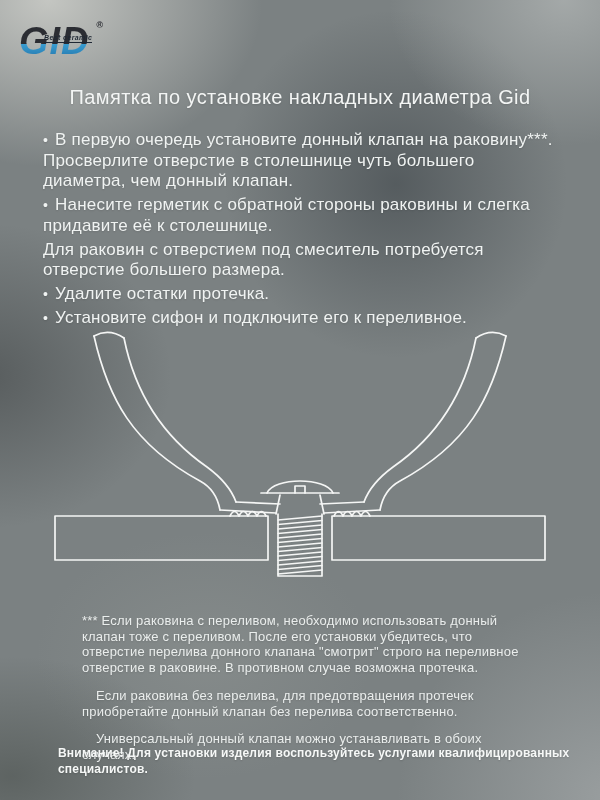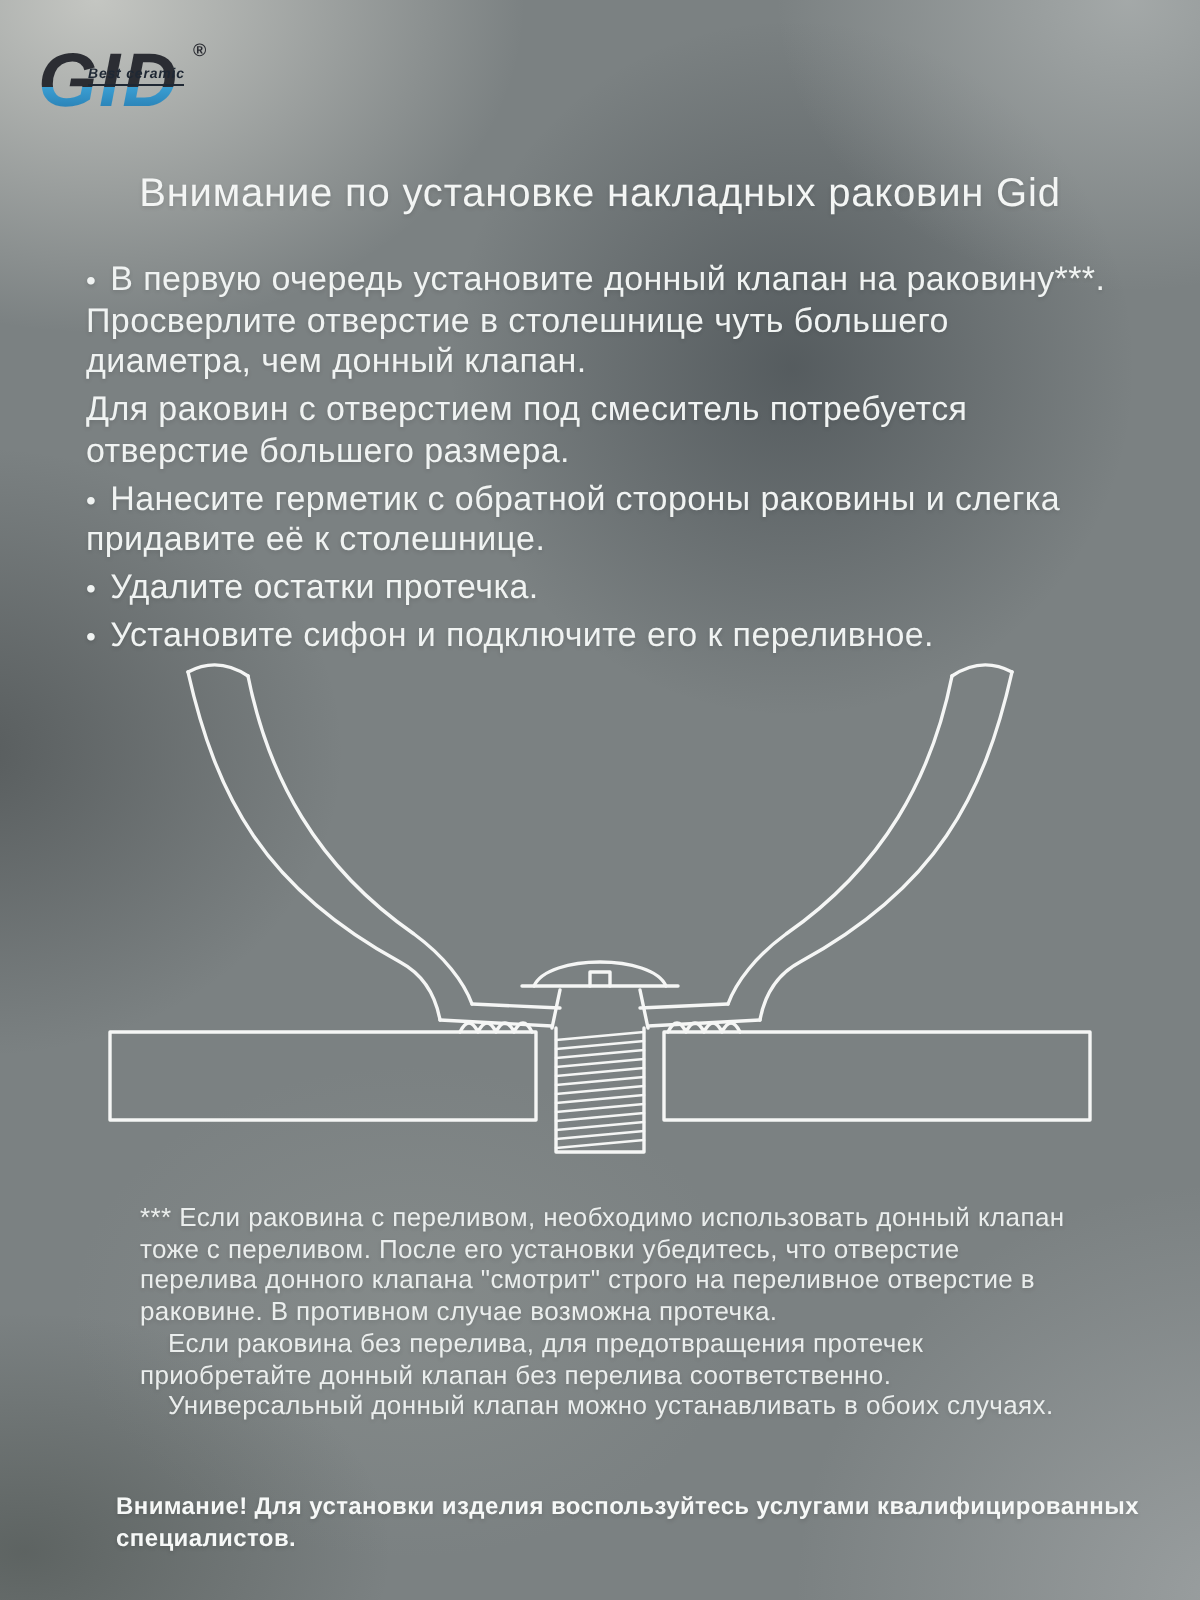--- a/index.html
+++ b/index.html
@@ -56,46 +56,46 @@
   .marker:not(:empty){margin-right:7px;font-size:14px;}
   
   .diagram{position:absolute;left:50px;top:330px;width:500px;height:262px;}
   .diagram *{vector-effect:non-scaling-stroke;}
   
   .footnotes{
     position:absolute;left:70px;top:601px;width:472px;
     font-size:13px;line-height:1.21;letter-spacing:.2px;
     color:rgba(240,243,242,.95);text-shadow:0 1px 2px rgba(0,0,0,.12);
   }
-  .footnotes p{margin:0;}
+  .footnotes p{margin:12px;}
   .footnotes p.indent{text-indent:14px;}
   
   .warning{
     position:absolute;left:46px;top:733px;width:520px;margin:12px;
     font-size:12px;font-weight:bold;line-height:1.35;letter-spacing:.2px;
     color:#f6f8f7;text-shadow:0 1px 2px rgba(0,0,0,.15);
   }
 </style>
 </head>
 <body>
 
 <div class="page">
 
   <div class="logo">
     <span class="logo-text">GID</span>
     <span class="logo-reg">®</span>
     <span class="logo-tagline">Best ceramic</span>
   </div>
 
-  <h1 class="title">Внимание по установке накладных раковин Gid</h1>
+  <h1 class="title">Памятка по установке накладных диаметра Gid</h1>
 
   <div class="instructions">
     <p><span class="marker">•</span><span>В первую очередь установите донный клапан на раковину***. Просверлите отверстие в столешнице чуть большего диаметра, чем донный клапан.</span></p>
+    <p><span class="marker">•</span><span>Нанесите герметик с обратной стороны раковины и слегка придавите её к столешнице.</span></p>
     <p><span class="marker"></span><span>Для раковин с отверстием под смеситель потребуется отверстие большего размера.</span></p>
-    <p><span class="marker">•</span><span>Нанесите герметик с обратной стороны раковины и слегка придавите её к столешнице.</span></p>
     <p><span class="marker">•</span><span>Удалите остатки протечка.</span></p>
     <p><span class="marker">•</span><span>Установите сифон и подключите его к переливное.</span></p>
   </div>
 
   <svg class="diagram" viewBox="0 0 500 262" fill="none" stroke="#fafbfa" stroke-width="1.7" stroke-linecap="round" stroke-linejoin="round" opacity="0.96">
 
     <g>
       <path d="M44,6 C58,68 82,114 150,151 C163,158 168,169 170,180"></path>
       <path d="M74,8 C84,58 108,103 157,137 C172,148 182,161 186,172"></path>
       <path d="M44,6 Q59,-2 74,8"></path>

